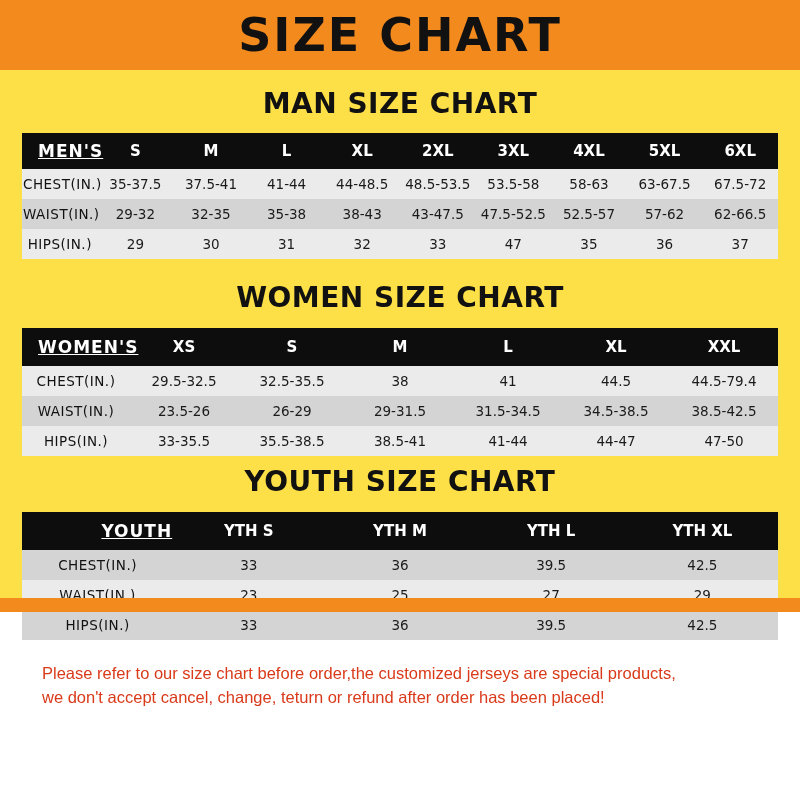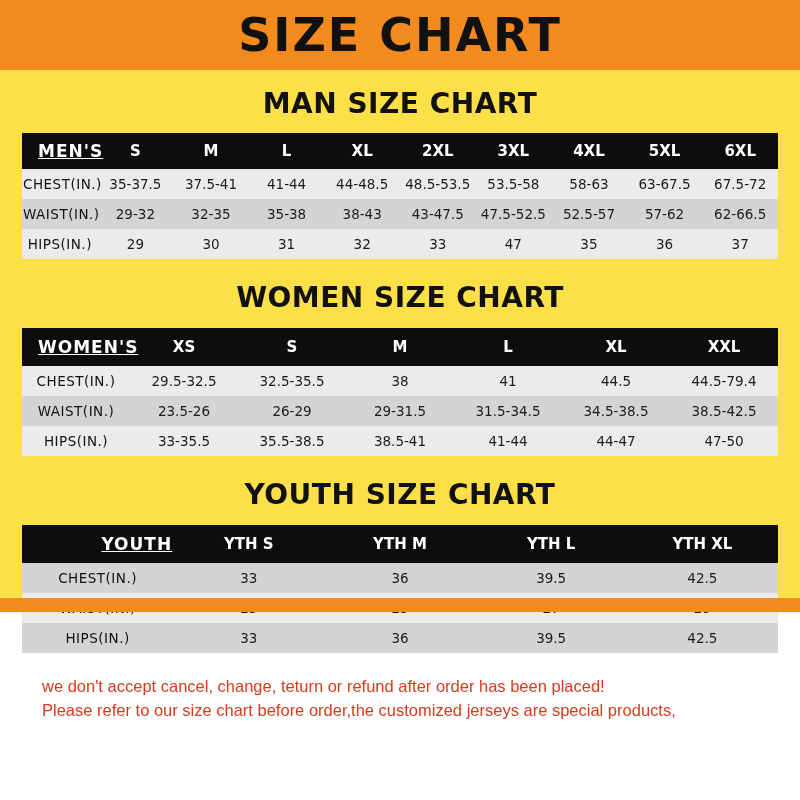--- a/index.html
+++ b/index.html
@@ -43,21 +43,21 @@
   .section-title {
     text-align: center;
     font-family: "DejaVu Sans", sans-serif;
     font-weight: bold;
     font-size: 28px;
     color: #111;
     letter-spacing: 0.5px;
   }
   .sec-man .section-title { margin: 17px 0 13px; }
   .sec-women .section-title { margin: 22px 0 14px; }
-  .sec-youth .section-title { margin: 22px 0 14px; }
+  .sec-youth .section-title { margin: 9px 0 14px; }
 
   table.size-table {
     width: 100%;
     border-collapse: collapse;
     table-layout: fixed;
   }
   table.size-table th,
   table.size-table td {
     text-align: center;
     font-family: "DejaVu Sans", sans-serif;
@@ -271,20 +271,20 @@
             <td>33</td>
             <td>36</td>
             <td>39.5</td>
             <td>42.5</td>
           </tr>
         </tbody>
       </table>
     </div>
 
     <div class="notice">
+      <div>Please refer to our size chart before order,the customized jerseys are special products,</div>
       <div>we don't accept cancel, change, teturn or refund after order has been placed!</div>
-      <div>Please refer to our size chart before order,the customized jerseys are special products,</div>
     </div>
 
   </div>
 
   <div class="footer-bar"></div>
 </div>
 
 </body></html>

